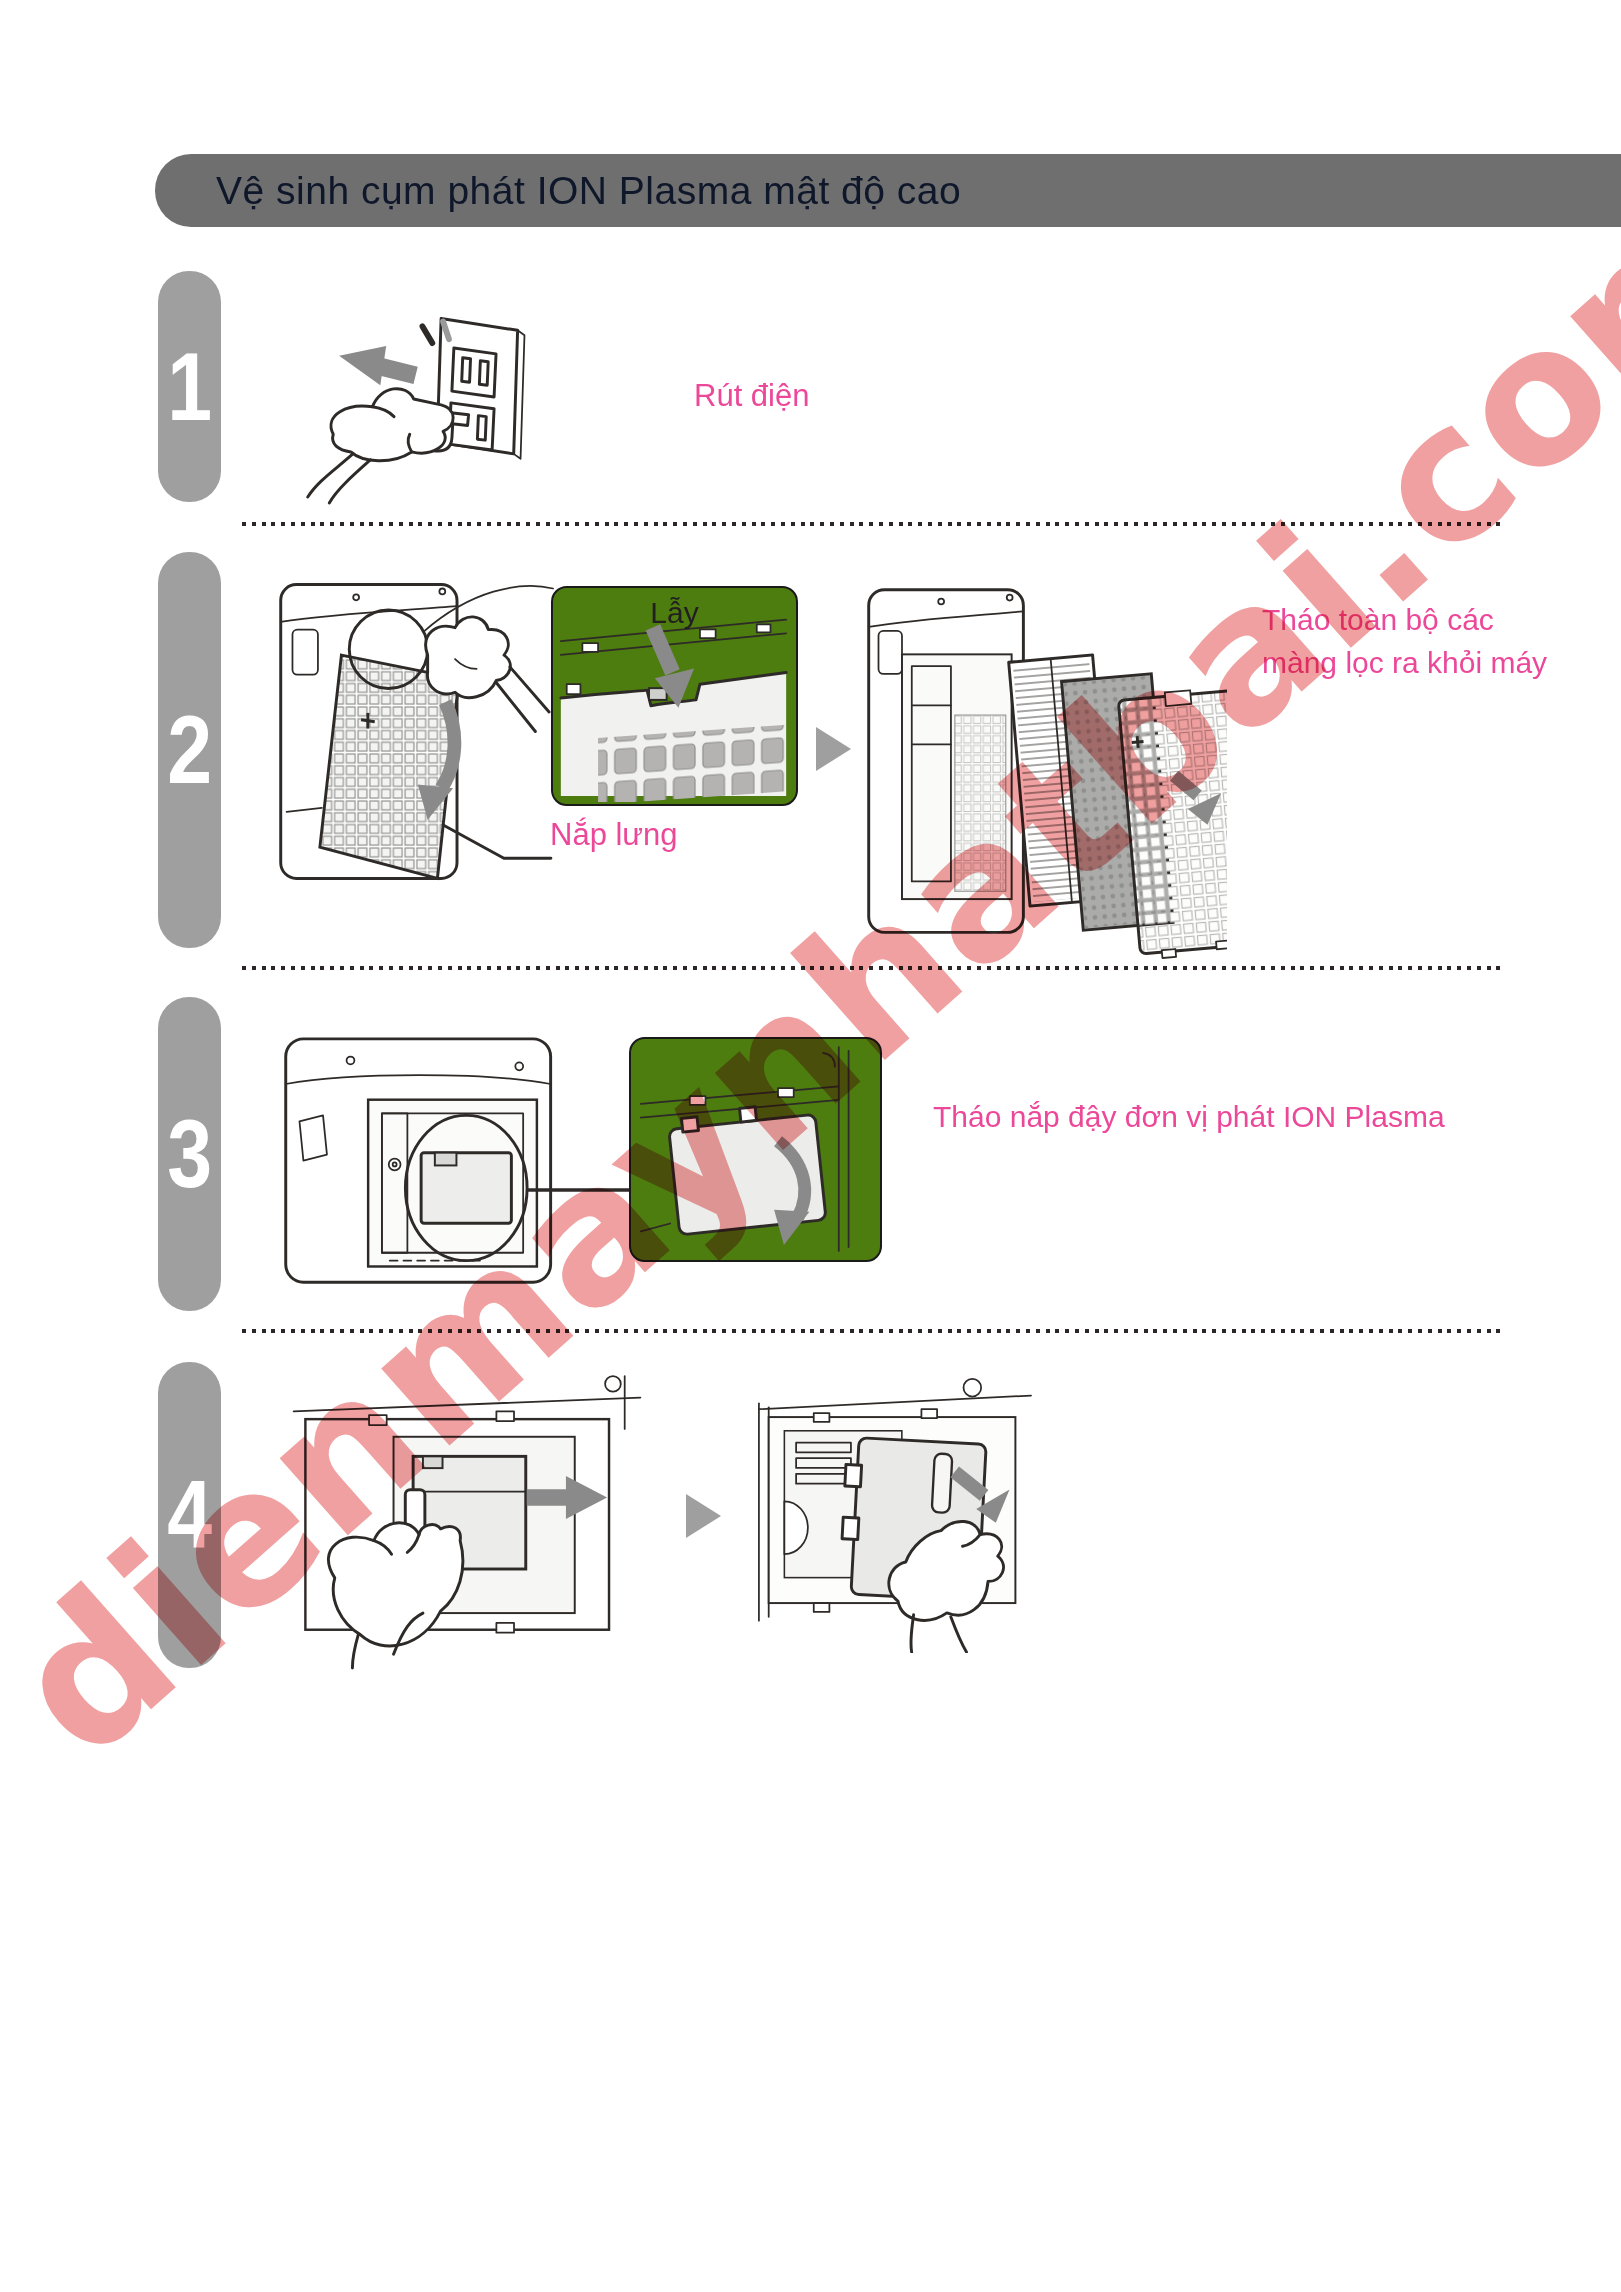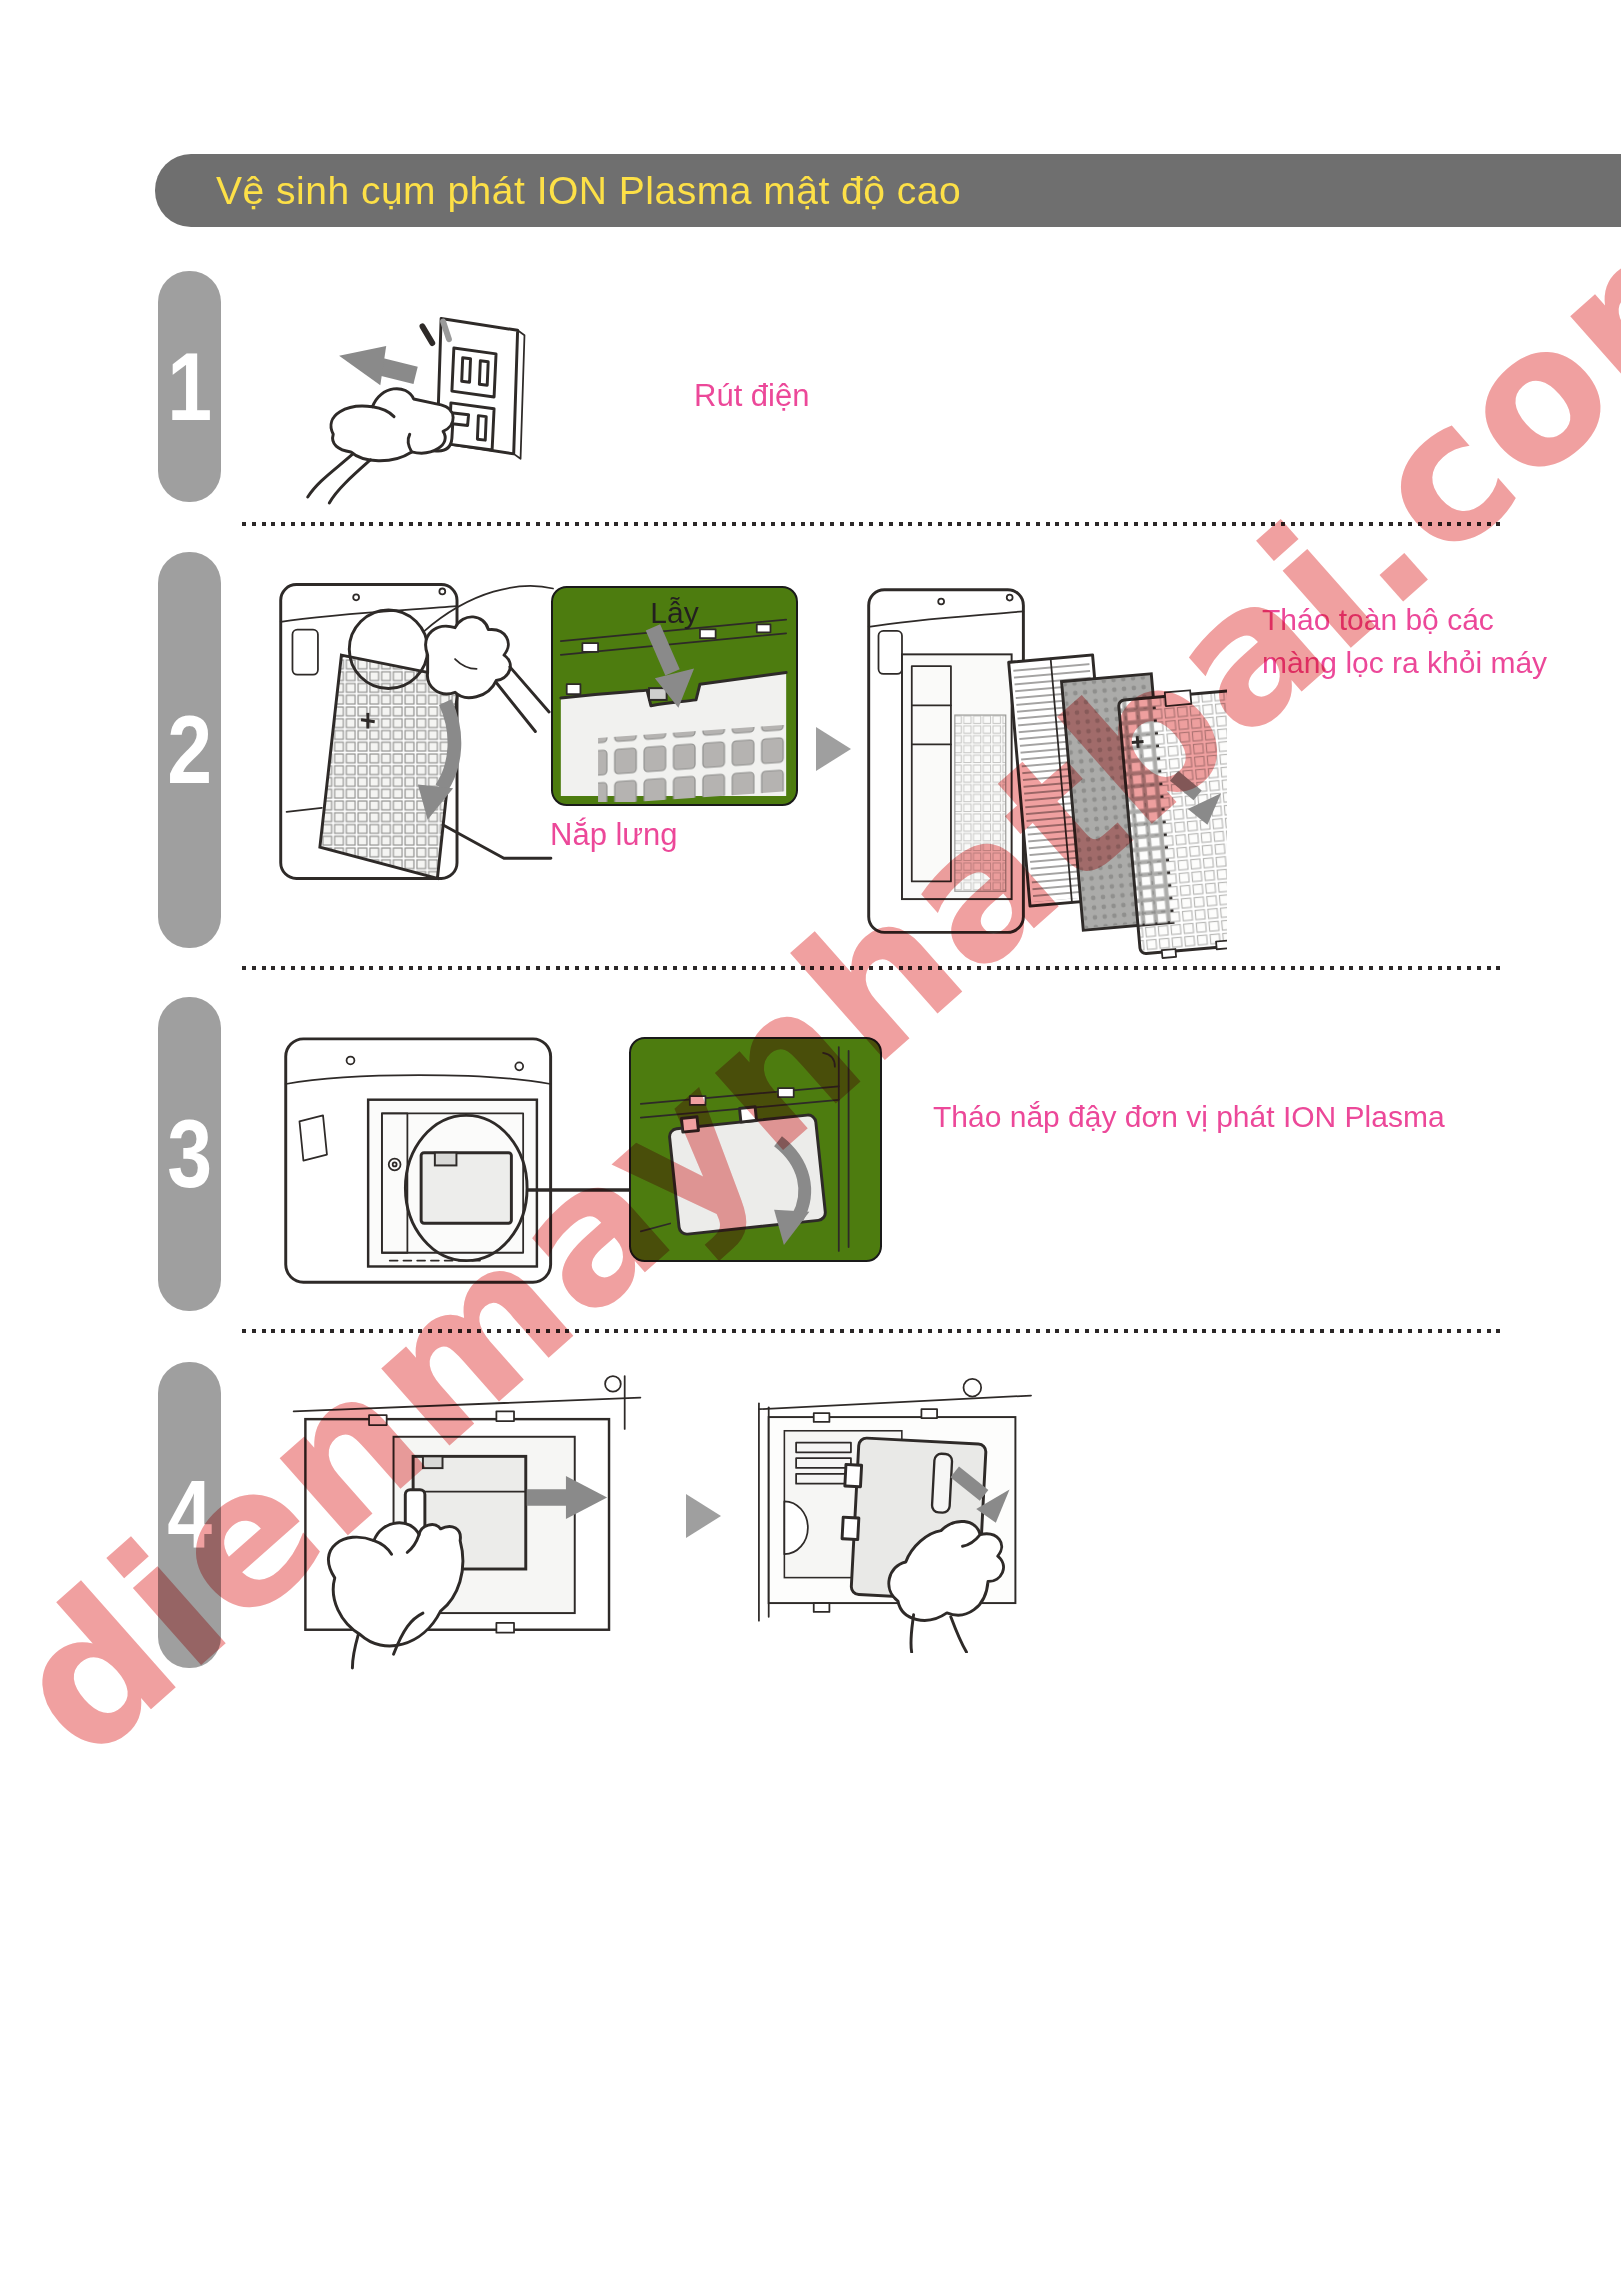--- a/index.html
+++ b/index.html
@@ -1,21 +1,21 @@
 <!DOCTYPE html>
 <html><head>
 <meta charset="utf-8">
 <style>
   html,body{margin:0;padding:0;background:#fff;}
   .page{position:relative;width:1621px;height:2293px;background:#ffffff;overflow:hidden;
         font-family:"Liberation Sans",sans-serif;color:#231f20;}
   
   .titlebar{position:absolute;left:155px;top:154px;right:0;height:73px;background:#6f6f6f;
             border-radius:36px 0 0 36px;display:flex;align-items:center;padding-left:61px;box-sizing:border-box;}
-  .titlebar .t{color:#fde047;font-size:39px;letter-spacing:0.5px;}
+  .titlebar .t{color:#0f172a;font-size:39px;letter-spacing:0.5px;}
   
   .pill{position:absolute;left:158px;width:63px;background:#9f9f9f;border-radius:31px;
         display:flex;align-items:center;justify-content:center;}
   .pill .num{color:#ffffff;font-weight:bold;font-size:96px;transform:scaleX(.84);}
   .pill1{top:271px;height:231px;}
   .pill2{top:552px;height:396px;}
   .pill3{top:997px;height:314px;}
   .pill4{top:1362px;height:306px;}
   
   .sep{position:absolute;left:242px;width:1262px;height:3.9px;

